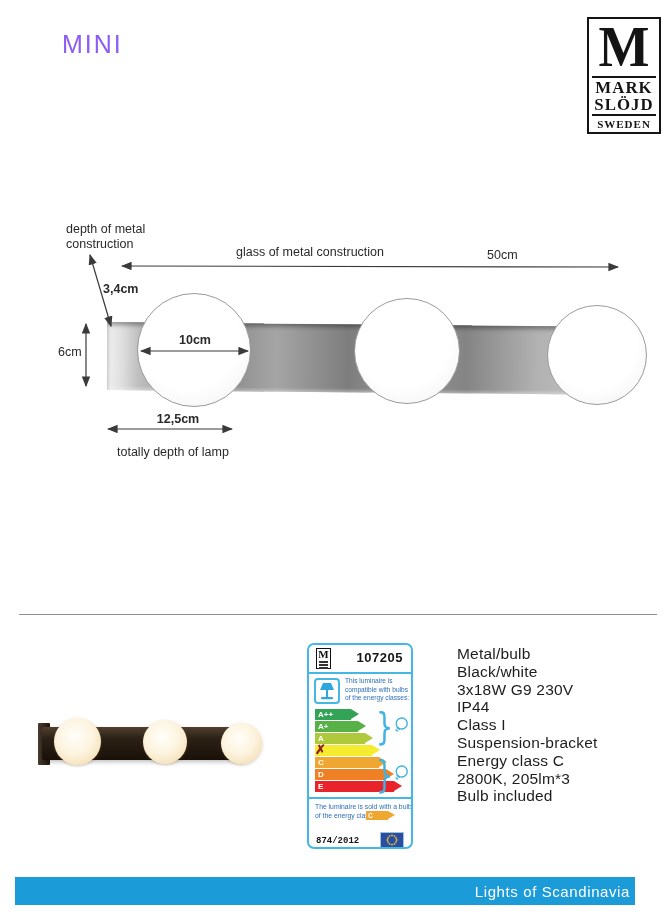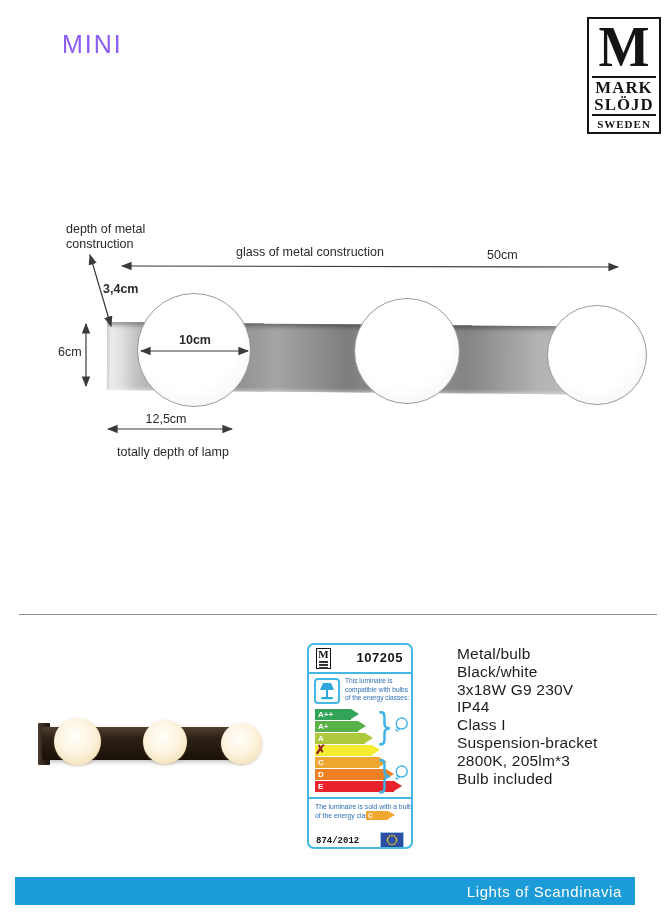--- a/index.html
+++ b/index.html
@@ -30,21 +30,21 @@
   #globe2 { left:354px; top:298px; width:106px; height:106px; }
   #globe3 { left:547px; top:305px; width:100px; height:100px; }
   #dim-svg { left:0; top:0; width:670px; height:920px; pointer-events:none; }
 
   #lbl-depth  { left:66px;  top:222px; }
   #lbl-width  { left:185px; top:245px; width:250px; text-align:center; }
   #lbl-50cm   { left:487px; top:248px; }
   #lbl-34cm   { left:103px; top:282px; font-weight:bold; }
   #lbl-6cm    { left:58px;  top:345px; }
   #lbl-10cm   { left:170px; top:333px; width:50px; text-align:center; font-weight:bold; }
-  #lbl-125cm  { left:131px; top:412px; width:70px; text-align:center; }
+  #lbl-125cm  { left:143px; top:412px; width:70px; text-align:center;font-weight:bold; }
   #lbl-totdep { left:117px; top:433px;margin-top:12px; }
 
   
   #divider { left:19px; top:614px; width:638px; height:1px; background:#8f8f8f; }
 
   
   #photo { left:30px; top:695px; width:225px; height:90px; }
   #photo-bracket { left:8px; top:28px; width:12px; height:42px; background:linear-gradient(to right,#4a3c2e,#20170f); border-radius:1px; }
   #photo-bar { left:12px; top:32px; width:203px; height:33px; border-radius:2px;
     background:linear-gradient(to bottom,#50402f 0%,#2c2116 35%,#191009 100%);
@@ -92,21 +92,21 @@
   #eu-flag { position:absolute; right:7px; top:3px; width:24px; height:16px; background:#2b4ea2; border:1px solid #9bc2e0; }
 
   
   #details { left:457px; top:645px; width:210px; font-size:15.5px; line-height:17.8px;
              color:#1d1d1d; letter-spacing:.2px; }
   #details div { height:17.8px; }
 
   
   #footer { left:15px; top:877px; width:620px; height:28px; background:#1b9bd7;
             color:#ffffff; font-size:15px; letter-spacing:.6px;
-            display:flex; align-items:center; justify-content:flex-end; padding-right:13px; }
+            display:flex; align-items:center; justify-content:flex-end; padding-right:5px; }
 </style>
 </head>
 <body>
 
 <div id="page">
 
   <div class="abs" id="title">MINI</div>
   <div class="abs" id="brand-logo">
     <span class="mono">M</span>
     <div class="rule"></div>
@@ -267,20 +267,21 @@
     </div>
   </div>
 
   <div class="abs" id="details">
     <div>Metal/bulb</div>
     <div>Black/white</div>
     <div>3x18W G9 230V</div>
     <div>IP44</div>
     <div>Class I</div>
     <div>Suspension-bracket</div>
+    <div>Energy class C</div>
     <div>2800K, 205lm*3</div>
     <div>Bulb included</div>
   </div>
 
   <div class="abs" id="footer">
     <span>Lights of Scandinavia</span>
   </div>
 
 </div>
 

